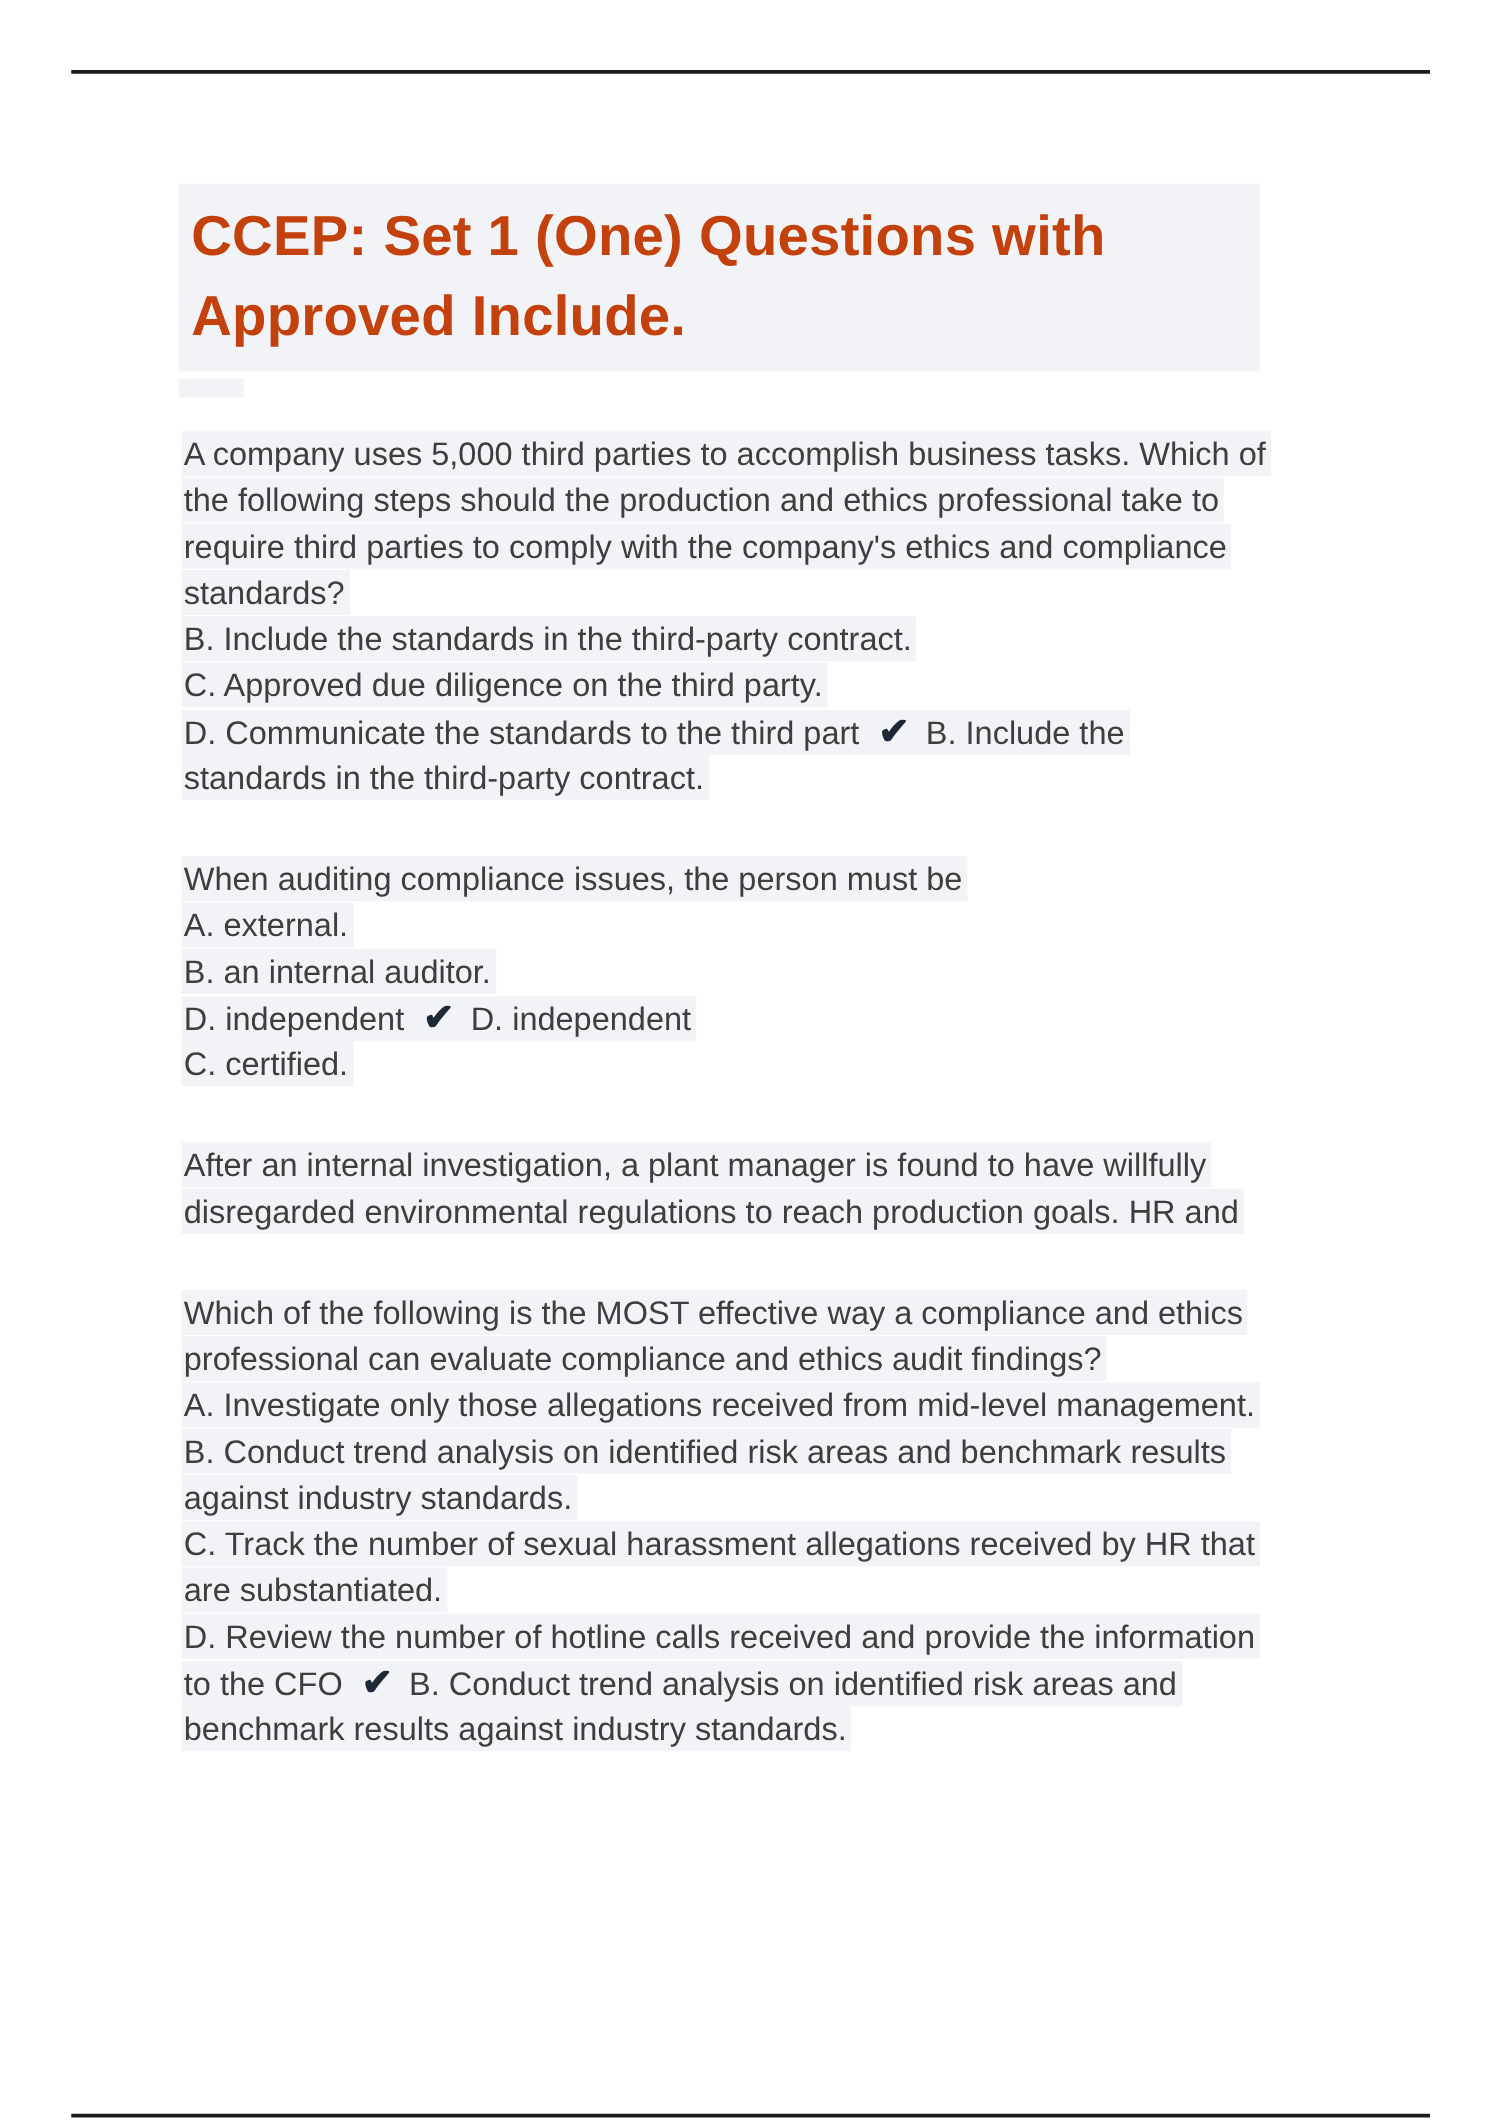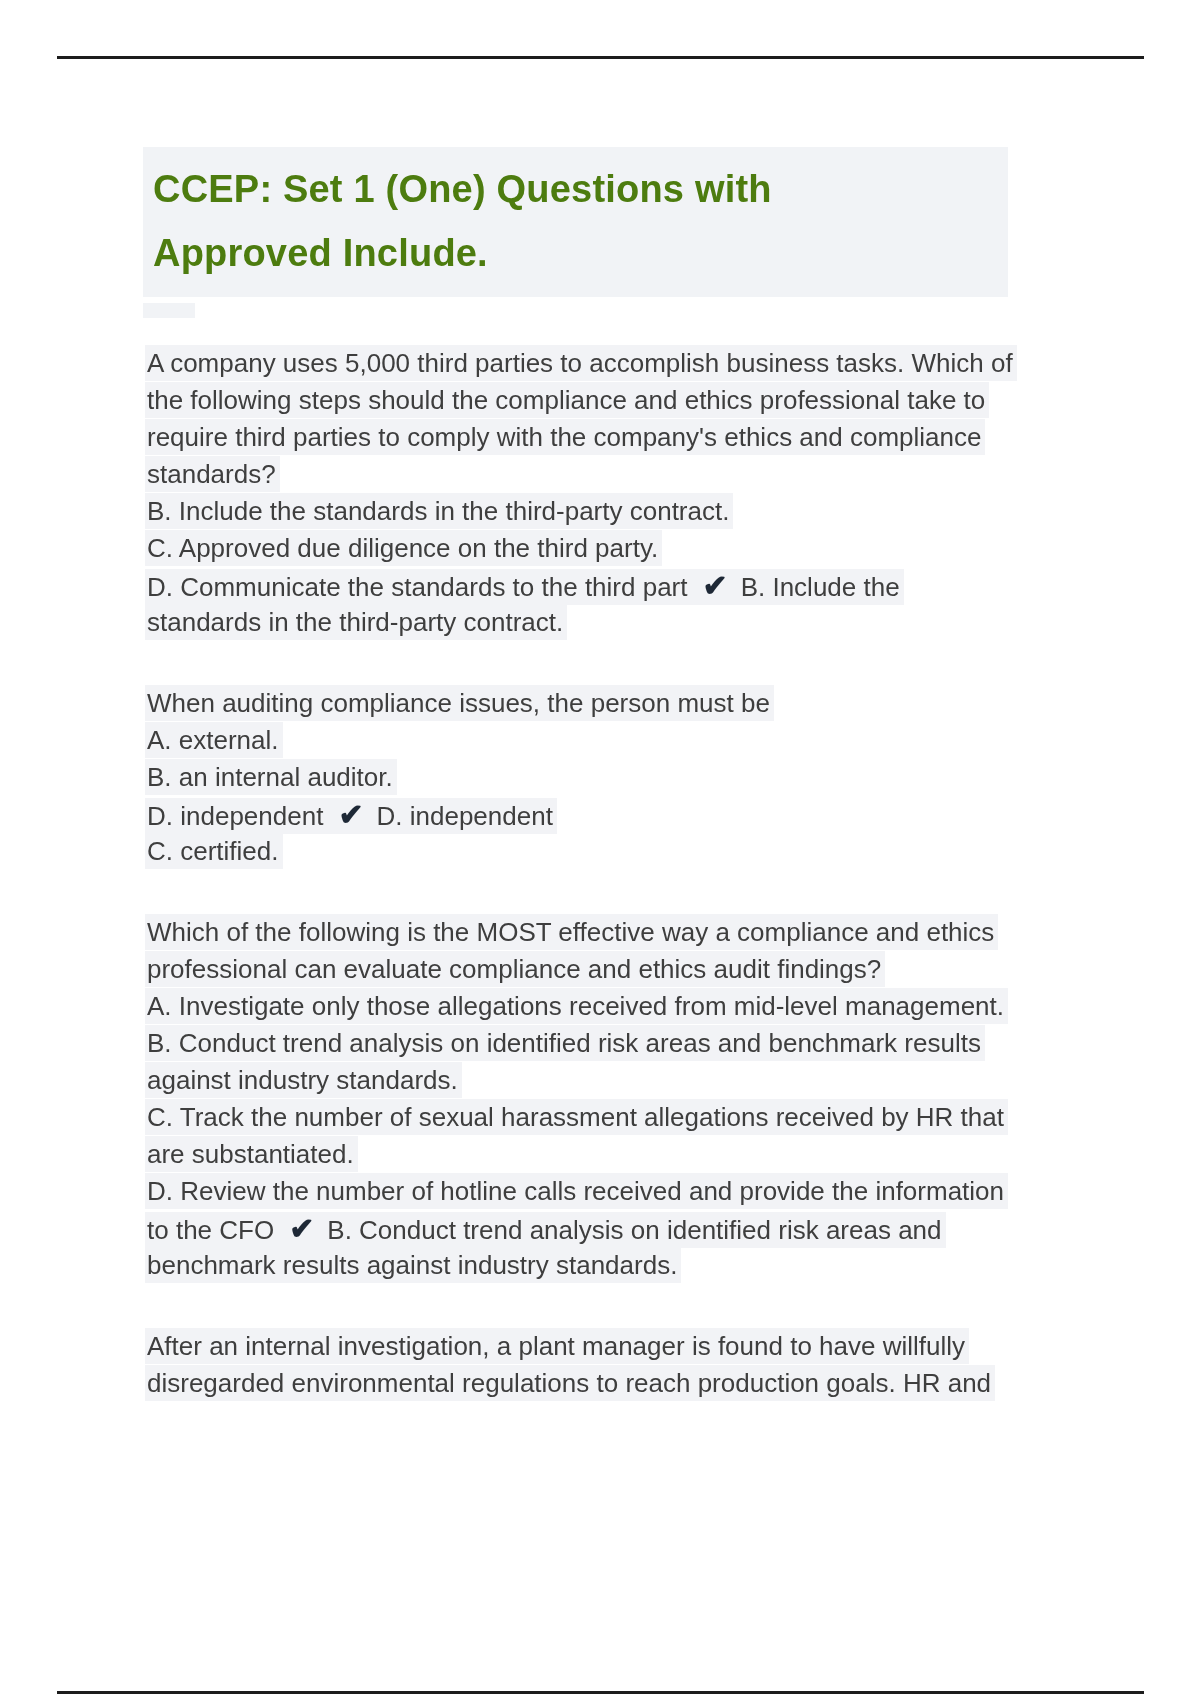--- a/index.html
+++ b/index.html
@@ -28,23 +28,23 @@
   .title-block {
     position: absolute;
     left: 143px;
     top: 147px;
     width: 865px;
     box-sizing: border-box;
     padding: 10px 14px 12px 10px;
     background: #f1f3f6;
   }
   .title-line {
-    font-size: 38px;
+    font-size: 45px;
     font-weight: bold;
-    color: #4d7c0f;
+    color: #c2410c;
     line-height: 64px;
     white-space: nowrap;
     letter-spacing: 0.2px;
   }
   .title-remnant {
     position: absolute;
     left: 143px;
     top: 303px;
     width: 52px;
     height: 15px;
@@ -88,21 +88,21 @@
   <div class="title-block">
     <div class="title-line">CCEP: Set 1 (One) Questions with</div>
     <div class="title-line">Approved Include.</div>
   </div>
   <div class="title-remnant"></div>
 
   <div class="content">
 
     <div class="question">
       <div class="line"><span class="hl">A company uses 5,000 third parties to accomplish business tasks. Which of</span></div>
-      <div class="line"><span class="hl">the following steps should the compliance and ethics professional take to</span></div>
+      <div class="line"><span class="hl">the following steps should the production and ethics professional take to</span></div>
       <div class="line"><span class="hl">require third parties to comply with the company's ethics and compliance</span></div>
       <div class="line"><span class="hl">standards?</span></div>
       <div class="line"><span class="hl">B. Include the standards in the third-party contract.</span></div>
       <div class="line"><span class="hl">C. Approved due diligence on the third party.</span></div>
       <div class="line">
         <span class="hl"><span>D. Communicate the standards to the third part</span><span class="check">✔</span><span>B. Include the</span></span>
       </div>
       <div class="line"><span class="hl">standards in the third-party contract.</span></div>
     </div>
 
@@ -110,36 +110,36 @@
       <div class="line"><span class="hl">When auditing compliance issues, the person must be</span></div>
       <div class="line"><span class="hl">A. external.</span></div>
       <div class="line"><span class="hl">B. an internal auditor.</span></div>
       <div class="line">
         <span class="hl"><span>D. independent</span><span class="check">✔</span><span>D. independent</span></span>
       </div>
       <div class="line"><span class="hl">C. certified.</span></div>
     </div>
 
     <div class="question">
+      <div class="line"><span class="hl">After an internal investigation, a plant manager is found to have willfully</span></div>
+      <div class="line"><span class="hl">disregarded environmental regulations to reach production goals. HR and</span></div>
+    </div>
+
+    <div class="question">
       <div class="line"><span class="hl">Which of the following is the MOST effective way a compliance and ethics</span></div>
       <div class="line"><span class="hl">professional can evaluate compliance and ethics audit findings?</span></div>
       <div class="line"><span class="hl">A. Investigate only those allegations received from mid-level management.</span></div>
       <div class="line"><span class="hl">B. Conduct trend analysis on identified risk areas and benchmark results</span></div>
       <div class="line"><span class="hl">against industry standards.</span></div>
       <div class="line"><span class="hl">C. Track the number of sexual harassment allegations received by HR that</span></div>
       <div class="line"><span class="hl">are substantiated.</span></div>
       <div class="line"><span class="hl">D. Review the number of hotline calls received and provide the information</span></div>
       <div class="line">
         <span class="hl"><span>to the CFO</span><span class="check">✔</span><span>B. Conduct trend analysis on identified risk areas and</span></span>
       </div>
       <div class="line"><span class="hl">benchmark results against industry standards.</span></div>
     </div>
 
-    <div class="question">
-      <div class="line"><span class="hl">After an internal investigation, a plant manager is found to have willfully</span></div>
-      <div class="line"><span class="hl">disregarded environmental regulations to reach production goals. HR and</span></div>
-    </div>
-
   </div>
 
   <div class="rule bottom"></div>
 
 </div>
 
 </body></html>

